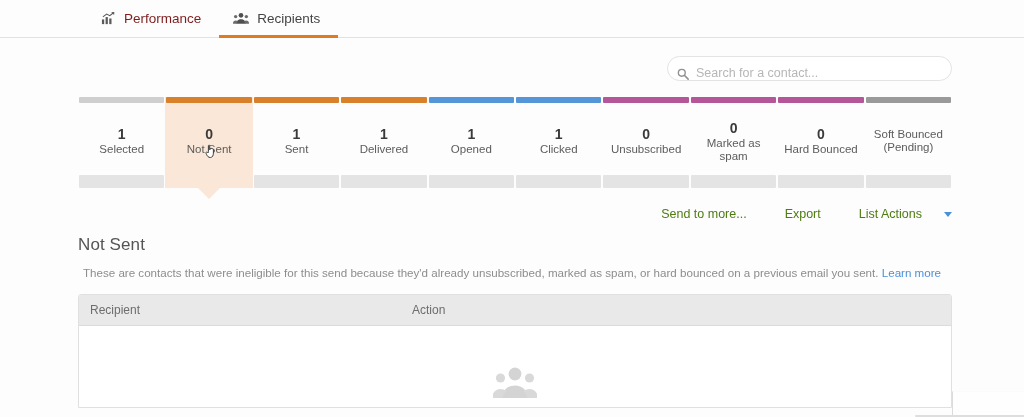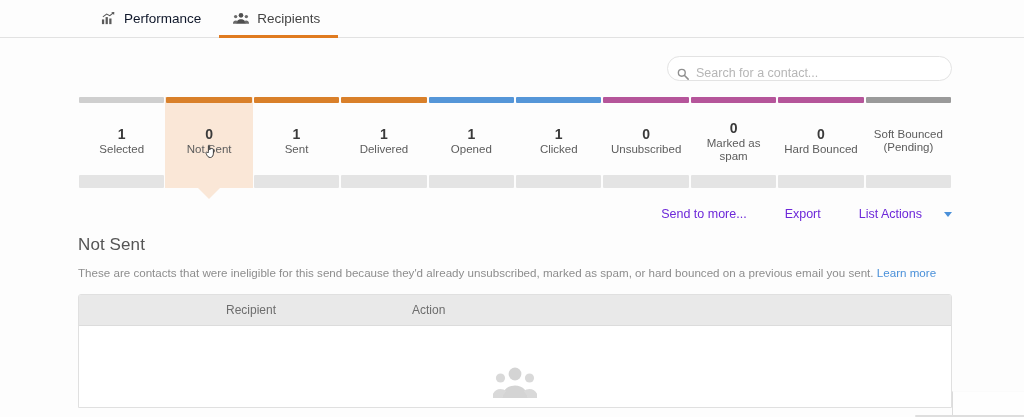--- a/index.html
+++ b/index.html
@@ -18,21 +18,21 @@
     display: flex;
     align-items: stretch;
     padding-left: 86px;
     background: #fdfdfd;
     border-bottom: 1px solid #e2e2e2;
   }
   .tab {
     display: flex; align-items: center; gap: 8px;
     padding: 0 18px 0 14px;
     font-size: 13.5px;
-    color: #0f172a;
+    color: #7f1d1d;
     border-bottom: 3px solid transparent;
     cursor: pointer;
     position: relative;
     top: 1px;
   }
   .tab.active { border-bottom-color: #e07b20; color: #444; }
   .tab .ico { display: inline-flex; width: 16px; height: 16px; align-items: center; justify-content: center; }
 
   
   .searchrow { padding: 18px 72px 0 0; display: flex; justify-content: flex-end; }
@@ -91,55 +91,55 @@
     width: 14px; height: 17px; pointer-events: none;
   }
 
   
   .actions {
     display: flex; justify-content: flex-end; align-items: center;
     gap: 38px;
     padding: 19px 72px 0 0;
     font-size: 12.5px;
   }
-  .actions a { color: #6d28d9; text-decoration: none; cursor: pointer; white-space: nowrap; }
+  .actions a { color: #4d7c0f; text-decoration: none; cursor: pointer; white-space: nowrap; }
   .actions .dd { display: inline-flex; align-items: center; gap: 22px; }
   .caret-down {
     width: 0; height: 0;
     border-left: 4px solid transparent;
     border-right: 4px solid transparent;
     border-top: 5px solid #4a90d9;
     display: inline-block;
   }
 
   
   .section { padding: 14px 78px 0 78px; }
   .section h2 { font-size: 17px; font-weight: normal; color: #555; letter-spacing: .1px; }
   .section .desc {
     margin-top: 10px;
-    font-size: 11.6px; color: #8d8d8d; line-height: 15px;
+    font-size: 11.6px; color: #8d8d8d; line-height: 15px; text-align: center;
   }
   .section .desc a { color: #4a90d9; text-decoration: none; }
 
   
   .tablewrap { padding: 14px 72px 0 78px; }
   .table {
     border: 1px solid #e0e0e0;
     border-radius: 3px 3px 0 0;
     background: #fff;
     overflow: hidden;
   }
   .thead {
     display: flex;
     background: #e9e9e9;
     border-bottom: 1px solid #dcdcdc;
     height: 31px; align-items: center;
     font-size: 12px; color: #6d6d6d;
   }
-  .thead .col-recipient { width: 333px; padding-left: 11px; text-align: center; }
+  .thead .col-recipient { width: 333px; padding-left: 11px; }
   .thead .col-action { flex: 1; }
   .tbody {
     height: 81px;
     display: flex; align-items: center; justify-content: center;
     background: #fff;
   }
   .empty-ico { width: 44px; height: 34px; opacity: .95; margin-top: 28px; }
 
   
   .corner-widget {

